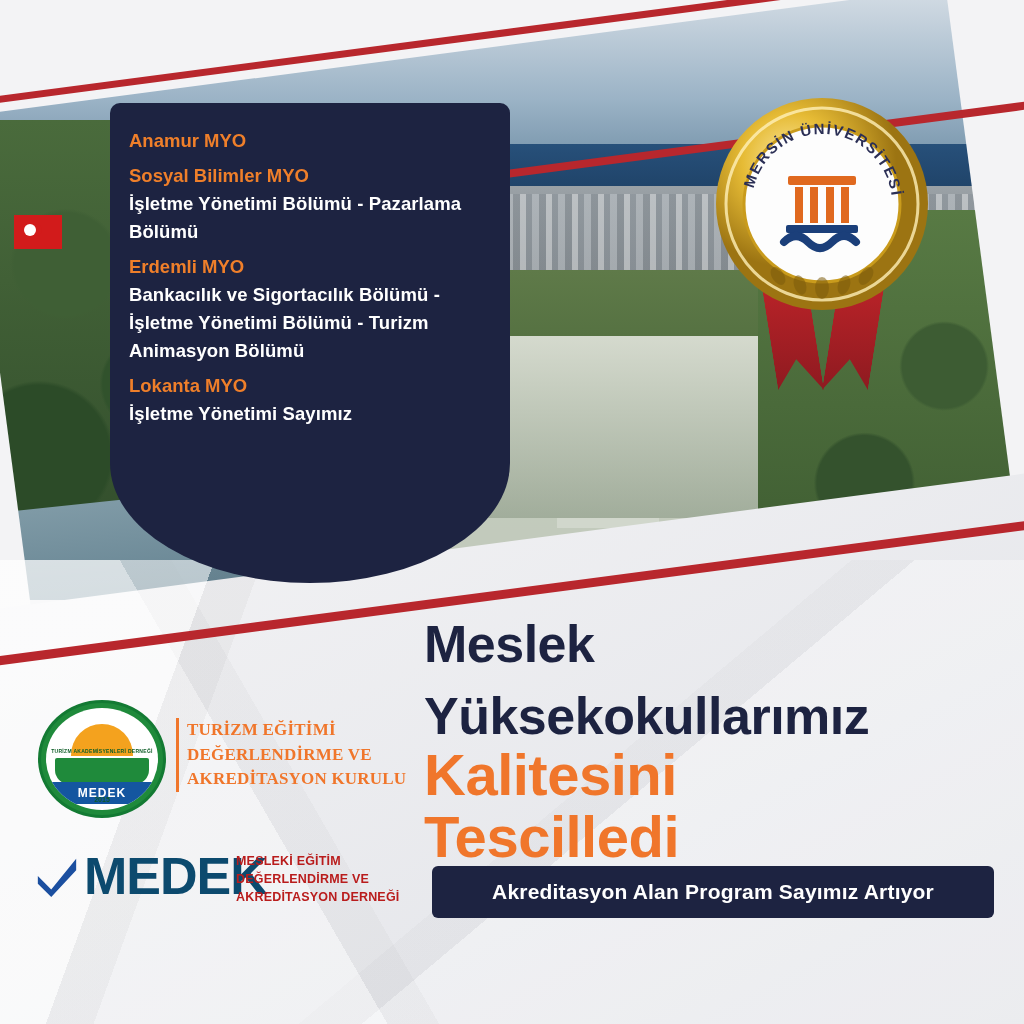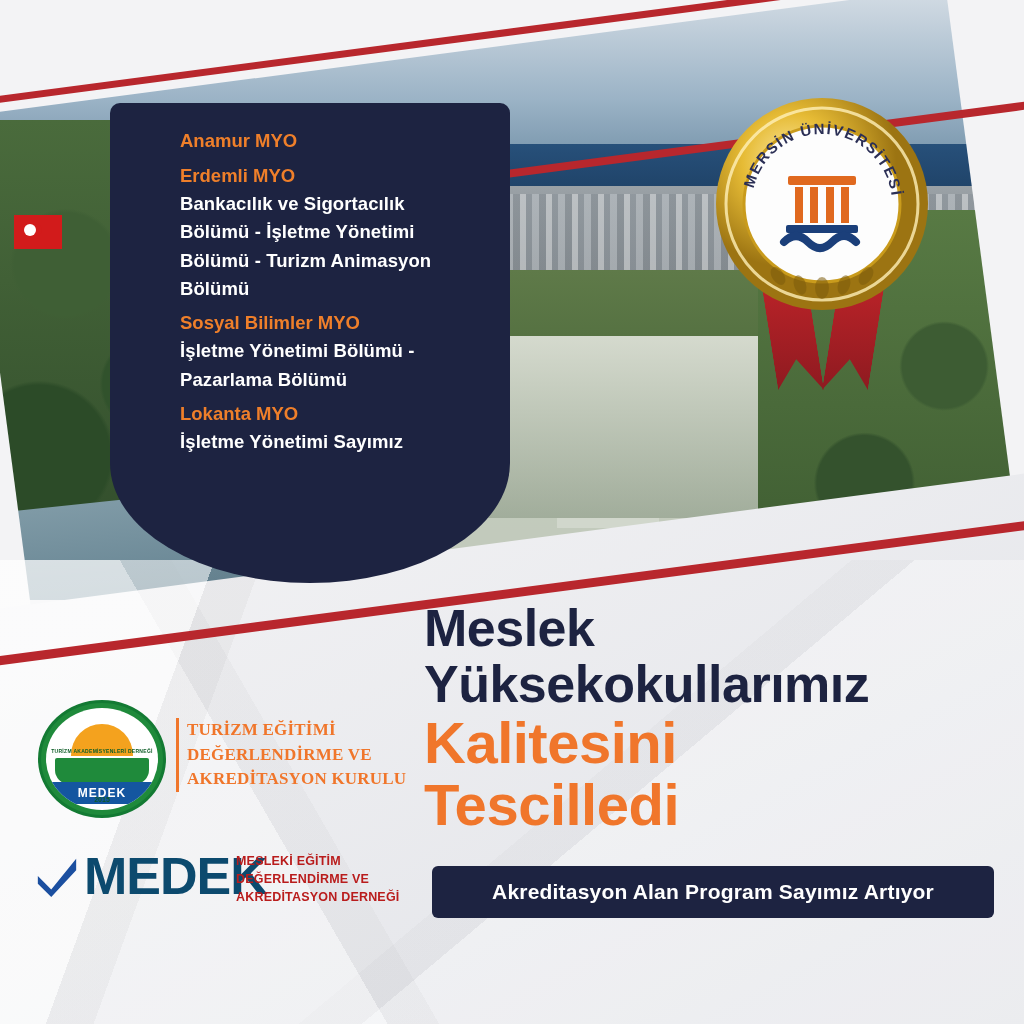--- a/index.html
+++ b/index.html
@@ -140,21 +140,21 @@
     pointer-events: none;
   }
 
   
   .card {
     position: absolute;
     left: 110px; top: 103px;
     width: 400px; height: 480px;
     background: #1d2341;
     border-radius: 10px 10px 200px 200px / 10px 10px 120px 120px;
-    padding: 24px 34px 20px 70px;
+    padding: 24px 34px 20px 19px;
     box-sizing: border-box;
     color: #ffffff;
   }
   .card .grp { margin-bottom: 6px; }
   .grp-title {
     color: #ef7f2a;
     font-size: 18.5px;
     font-weight: bold;
     line-height: 1.55;
   }
@@ -191,20 +191,21 @@
     position: absolute;
     left: 424px; top: 600px;
     width: 570px;
   }
   .hl-line {
     font-size: 52px;
     font-weight: bold;
     line-height: 1.08;
     color: #1d2341;
     letter-spacing: -0.5px;
+    margin-top: 16px;
   }
   .hl-accent {
     font-size: 58px;
     font-weight: bold;
     line-height: 1.06;
     color: #f0762b;
     letter-spacing: -0.5px;
   }
   .subbar {
     position: absolute;
@@ -314,26 +315,26 @@
   <div class="texture"></div>
   <div class="redline redline-top"></div>
   <div class="redline redline-mid-right"></div>
   <div class="redline redline-low"></div>
 
   <div class="card">
     <div class="grp">
       <div class="grp-title">Anamur MYO</div>
     </div>
     <div class="grp">
+      <div class="grp-title">Sosyal Bilimler MYO</div>
+      <div class="grp-body">İşletme Yönetimi Bölümü - Pazarlama Bölümü</div>
+    </div>
+    <div class="grp">
       <div class="grp-title">Erdemli MYO</div>
       <div class="grp-body">Bankacılık ve Sigortacılık Bölümü - İşletme Yönetimi Bölümü - Turizm Animasyon Bölümü</div>
-    </div>
-    <div class="grp">
-      <div class="grp-title">Sosyal Bilimler MYO</div>
-      <div class="grp-body">İşletme Yönetimi Bölümü - Pazarlama Bölümü</div>
     </div>
     <div class="grp">
       <div class="grp-title">Lokanta MYO</div>
       <div class="grp-body">İşletme Yönetimi Sayımız</div>
     </div>
   </div>
 
   <div class="ribbon">
     <div class="tail l"></div>
     <div class="tail r"></div>

